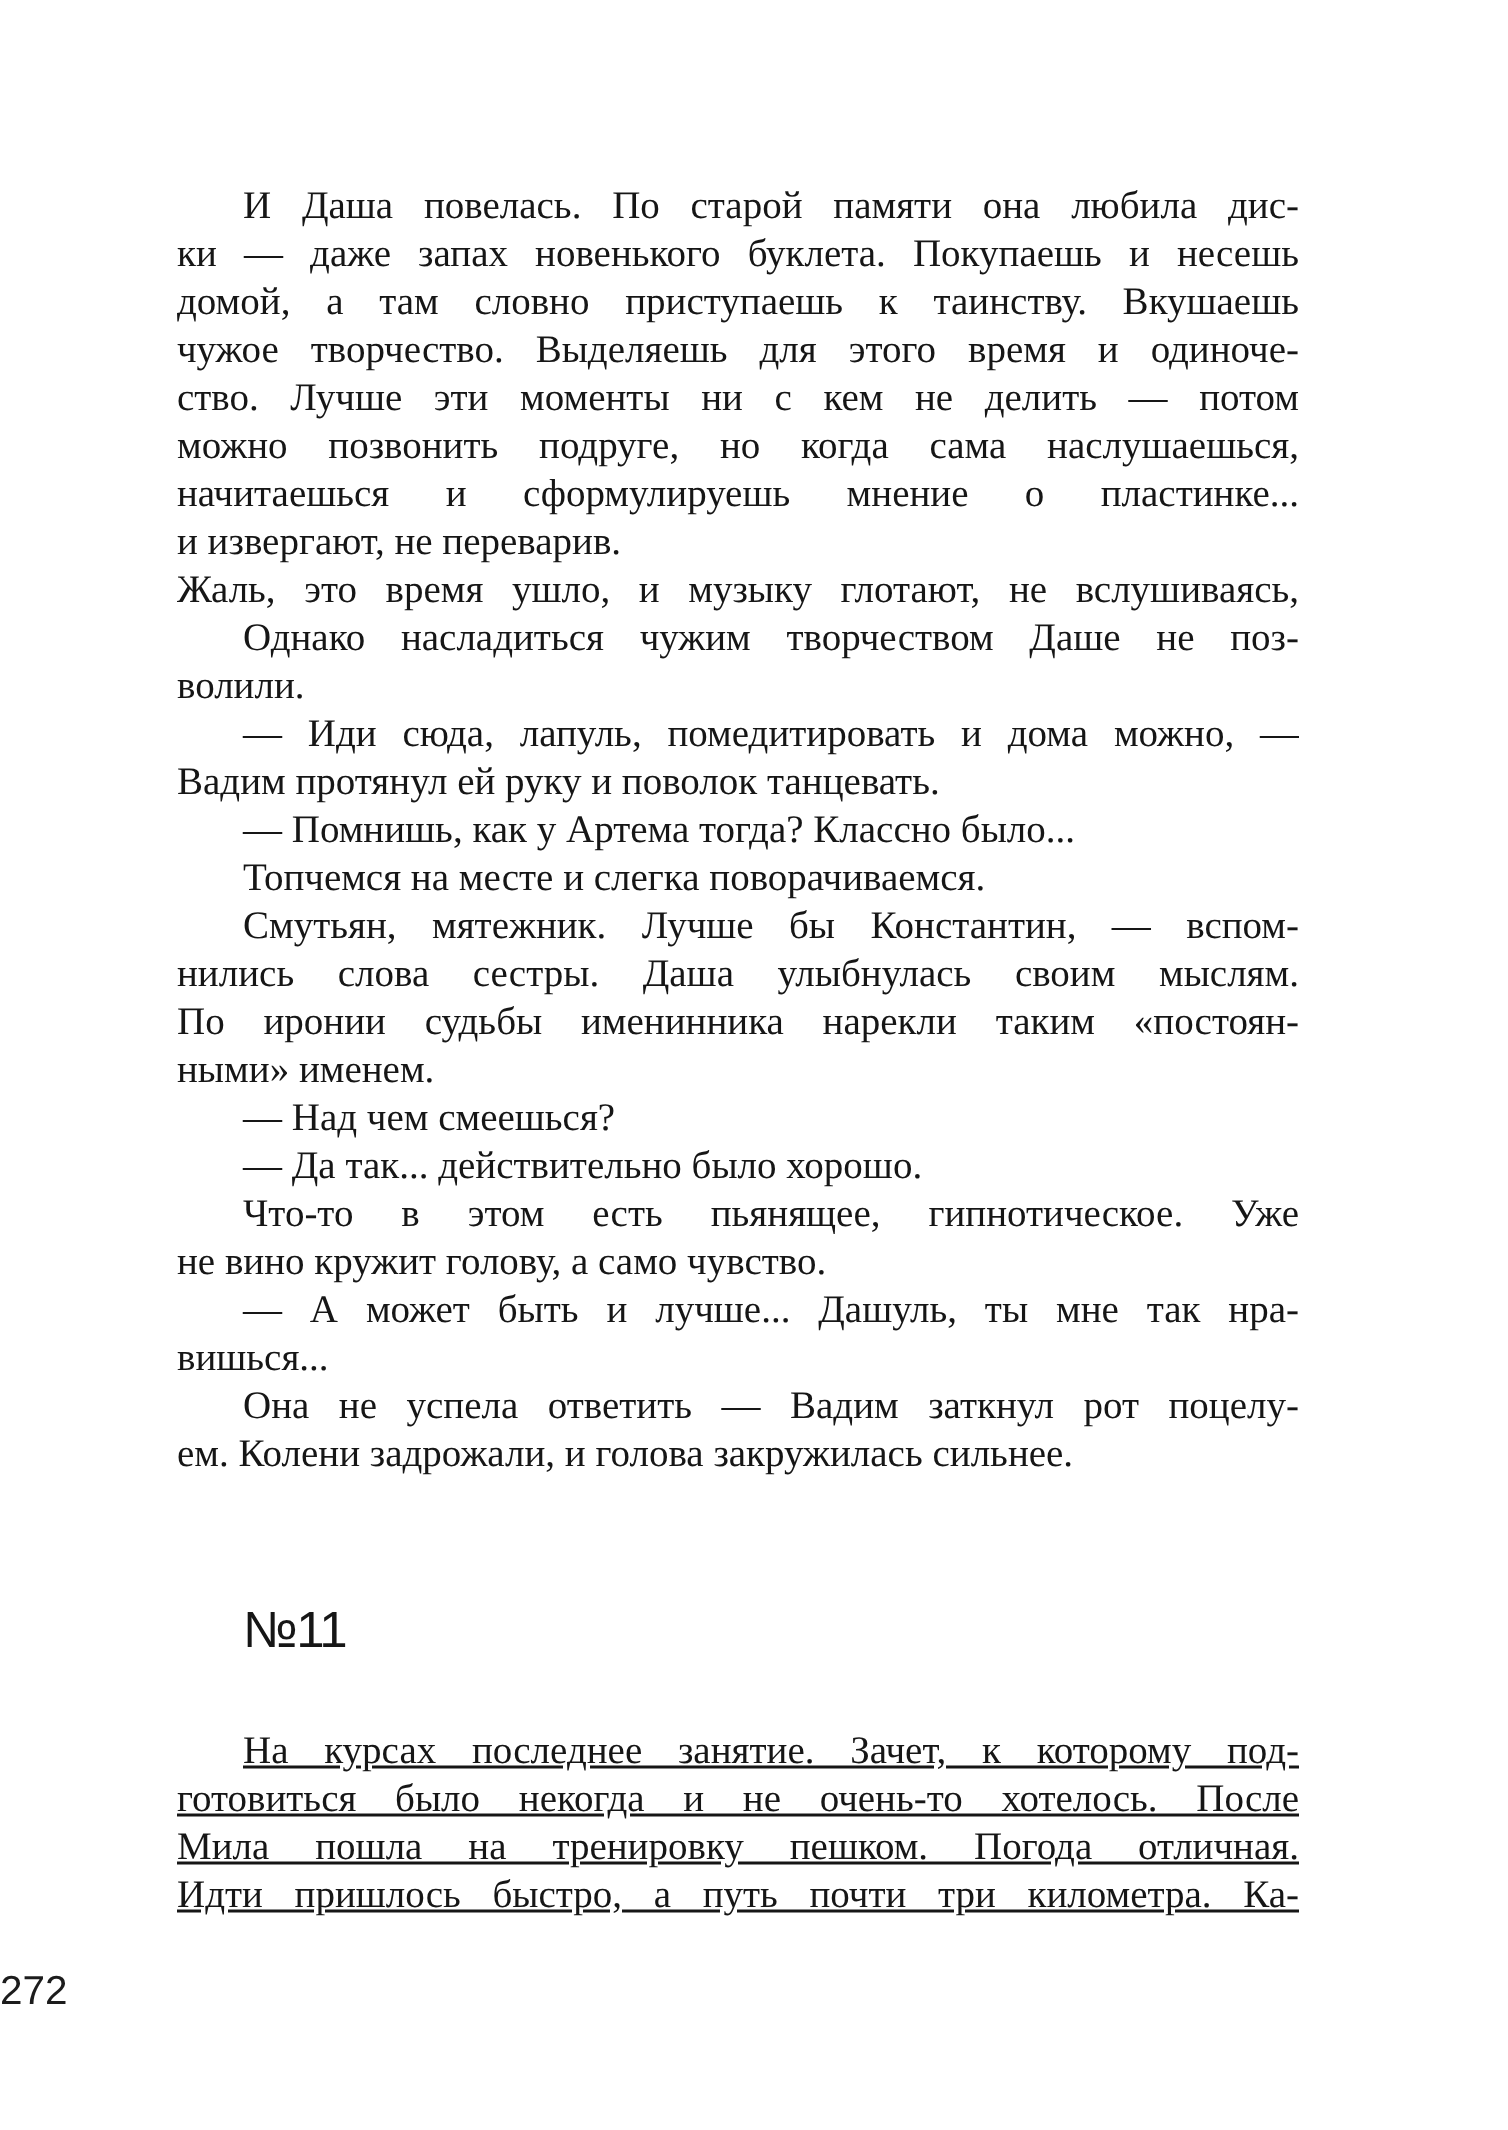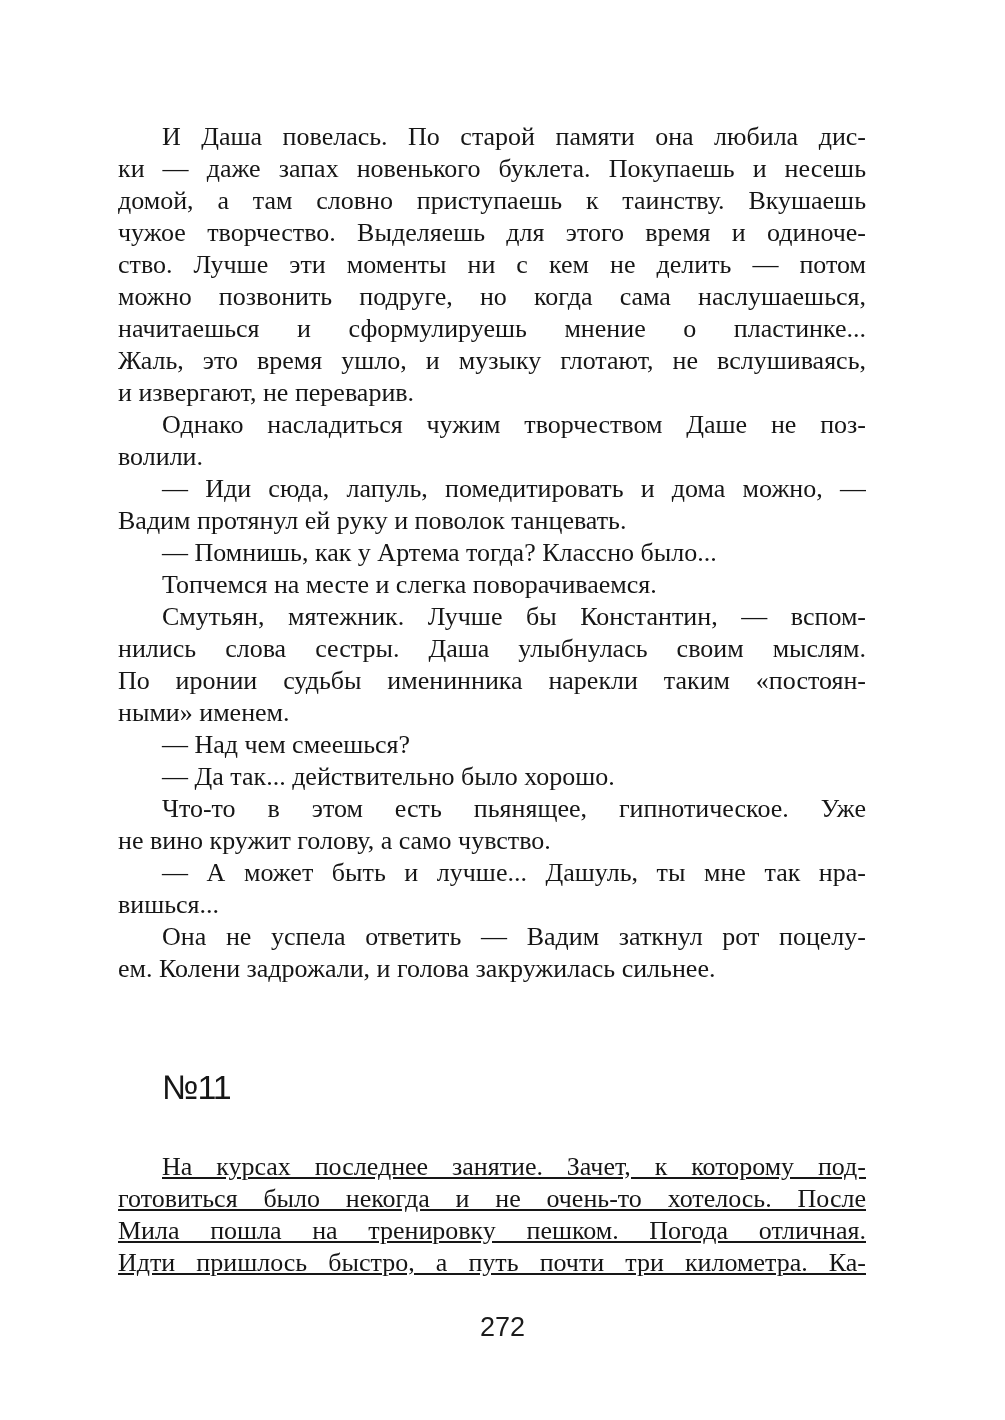--- a/index.html
+++ b/index.html
@@ -52,43 +52,42 @@
   }
   .section-heading + .paragraph {
     margin-top: 42px;
     text-decoration: underline;
   }
   .page-footer {
     position: absolute;
     left: 0;
     top: 1312px;
     width: 1005px;
-    text-align: center;
   }
   .page-number {
     font-family: "Liberation Sans", "DejaVu Sans", sans-serif;
     font-size: 27px;
     color: #1c1c1c;
   }
 </style>
 </head>
 <body>
 
 <div class="page">
   <main class="text-block">
       <div class="paragraph">
         <div class="line first">И Даша повелась. По старой памяти она любила дис-</div>
         <div class="line">ки — даже запах новенького буклета. Покупаешь и несешь</div>
         <div class="line">домой, а там словно приступаешь к таинству. Вкушаешь</div>
         <div class="line">чужое творчество. Выделяешь для этого время и одиноче-</div>
         <div class="line">ство. Лучше эти моменты ни с кем не делить — потом</div>
         <div class="line">можно позвонить подруге, но когда сама наслушаешься,</div>
         <div class="line">начитаешься и сформулируешь мнение о пластинке...</div>
+        <div class="line lastline">и извергают, не переварив.</div>
         <div class="line">Жаль, это время ушло, и музыку глотают, не вслушиваясь,</div>
-        <div class="line lastline">и извергают, не переварив.</div>
       </div>
       <div class="paragraph">
         <div class="line first">Однако насладиться чужим творчеством Даше не поз-</div>
         <div class="line lastline">волили.</div>
       </div>
       <div class="paragraph">
         <div class="line first">— Иди сюда, лапуль, помедитировать и дома можно, —</div>
         <div class="line lastline">Вадим протянул ей руку и поволок танцевать.</div>
       </div>
       <div class="paragraph">

